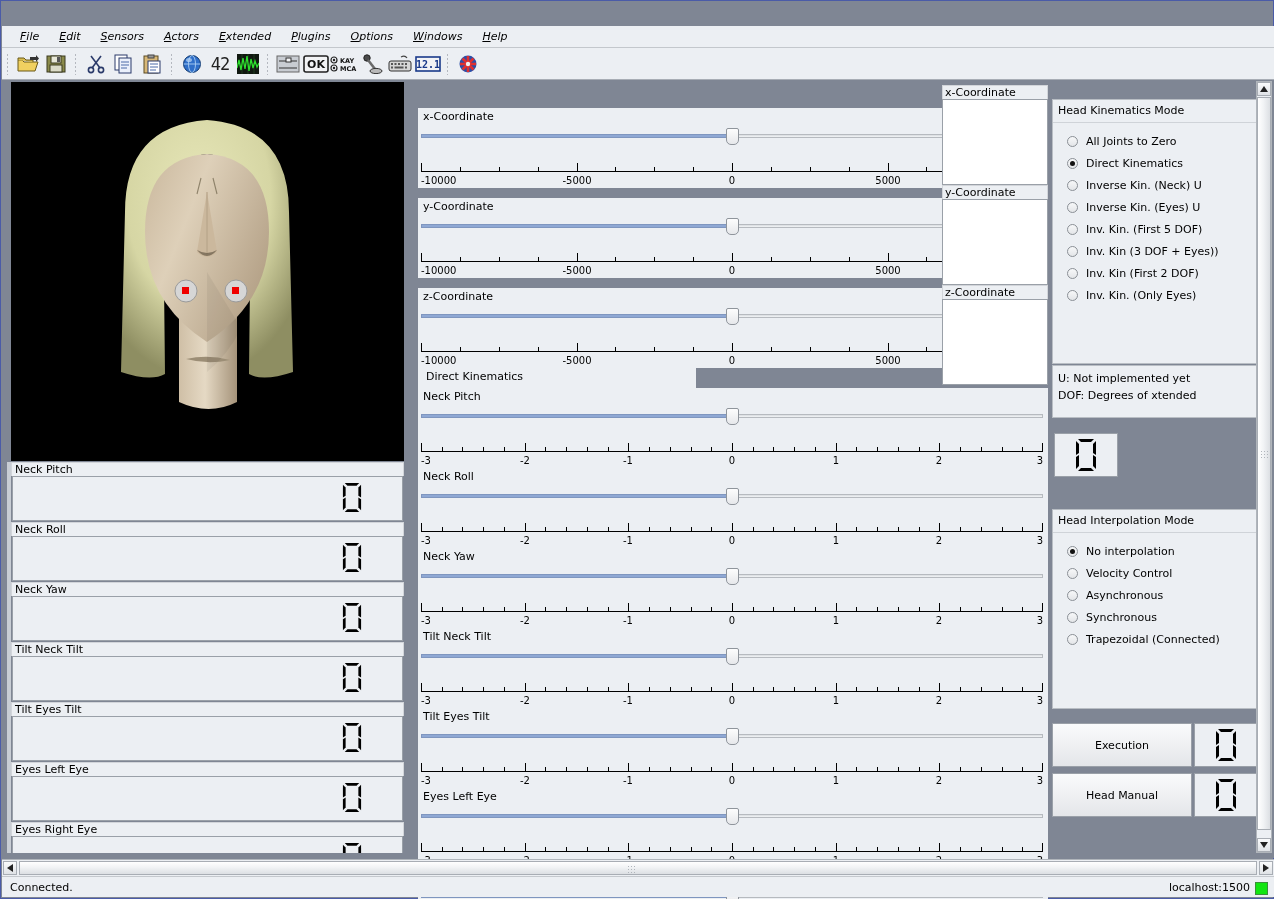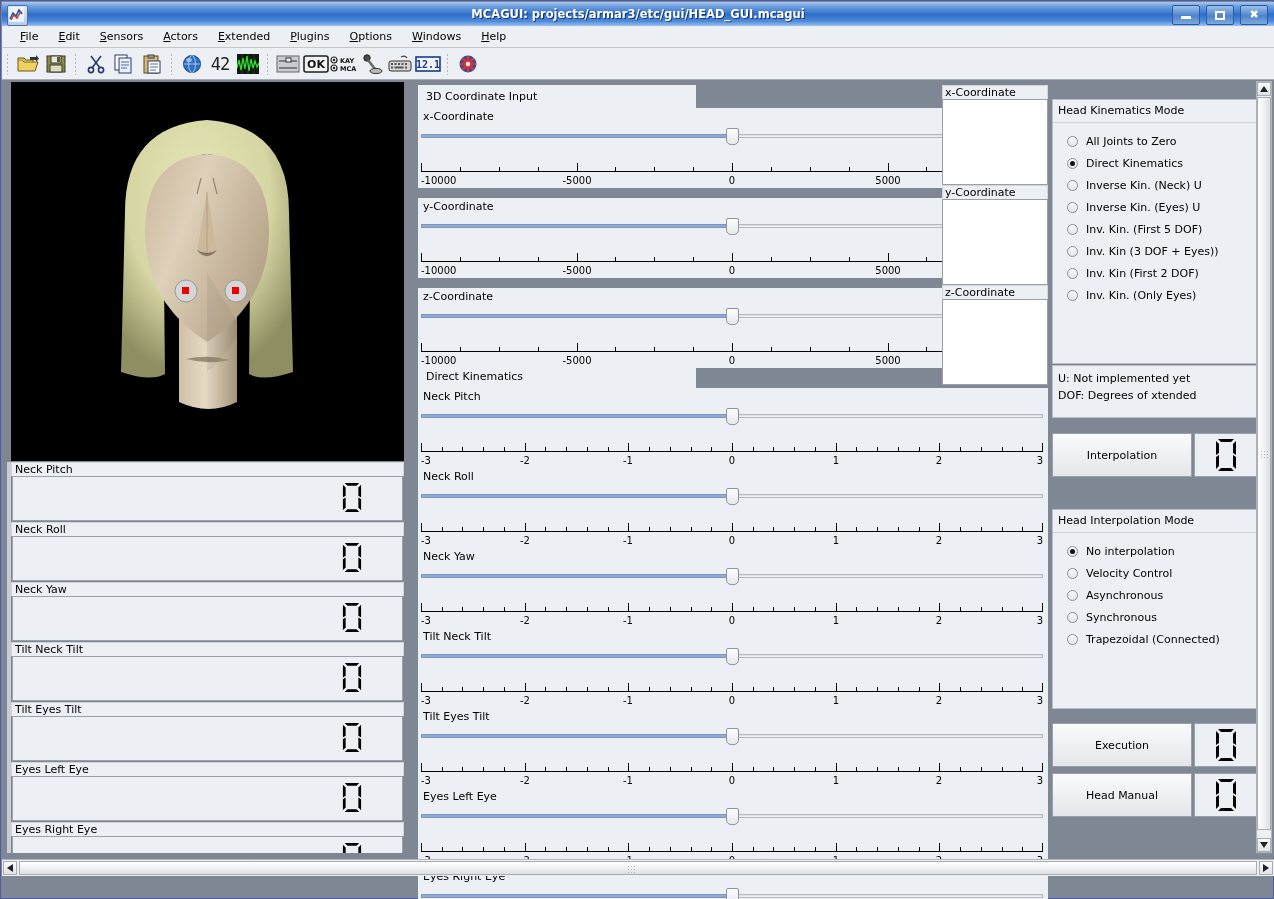--- a/index.html
+++ b/index.html
@@ -39,21 +39,21 @@
   .wmin i{left:8px;top:10px;width:10px;height:3px;}
   .wmax i{left:8px;top:5px;width:10px;height:9px;background:transparent;border:2px solid #fff;box-sizing:border-box;}
   .wcls{font-style:normal;color:#fff;font-size:11px;text-align:center;line-height:18px;font-weight:bold;}
 
   
   .menubar{
     position:absolute;left:1px;top:25px;width:1272px;height:22px;
     background:#eceff3;border-bottom:1px solid #c3c7cc;
     display:flex;align-items:center;padding-left:8px;box-sizing:border-box;
   }
-  .menuitem{padding:2px 10px;color:#000;font-size:11px;cursor:default;}
+  .menuitem{padding:2px 10px;color:#000;font-size:11px;cursor:default;font-style:italic;}
   .menuitem u{text-decoration:underline;}
 
   
   .toolbar{
     position:absolute;left:1px;top:47px;width:1272px;height:32px;
     background:#eceff3;border-bottom:1px solid #a8adb5;
     display:flex;align-items:center;box-sizing:border-box;
   }
   .tgrip{width:6px;height:22px;margin:0 3px;
     background-image:radial-gradient(#b4b8bf 40%,transparent 42%);
@@ -156,39 +156,20 @@
   .status-led{position:absolute;right:6px;top:5px;width:11px;height:11px;background:#12e512;border:1px solid #3a8f3a;}
 
   
   .splitv{position:absolute;width:6px;background:#7f8694;}
 </style>
 </head>
 <body>
 
 <div class="app">
 
-  <div class="titlebar">
-    <div class="tb-icon">
-      <svg width="15" height="15" viewBox="0 0 15 15">
-        <rect x="0" y="0" width="15" height="15" fill="#eaf2fc"></rect>
-        <polyline points="1,12 4,6 7,9 10,3 13,7" fill="none" stroke="#1a4f9c" stroke-width="1.6"></polyline>
-        <polyline points="2,13 5,8 8,11 12,4" fill="none" stroke="#c03a2a" stroke-width="1.4"></polyline>
-      </svg>
-    </div>
-    <div class="tb-title">MCAGUI: projects/armar3/etc/gui/HEAD_GUI.mcagui</div>
-    <div class="wbtns">
-      <div class="wbtn wmin">
-          <i></i>
-        </div>
-      <div class="wbtn wmax">
-          <i></i>
-        </div>
-      <div class="wbtn wcls">✖</div>
-    </div>
-  </div>
 
   <div class="menubar" id="menubar">
       <div class="menuitem"><u>F</u>ile</div>
       <div class="menuitem"><u>E</u>dit</div>
       <div class="menuitem"><u>S</u>ensors</div>
       <div class="menuitem"><u>A</u>ctors</div>
       <div class="menuitem"><u>E</u>xtended</div>
       <div class="menuitem"><u>P</u>lugins</div>
       <div class="menuitem"><u>O</u>ptions</div>
       <div class="menuitem"><u>W</u>indows</div>
@@ -493,21 +474,20 @@
                   </g>
                 </svg></div>
             </div>
           </div>
         </div>
     </div>
 
     <div class="splitv" style="left:406px;top:1px;width:6px;height:772px;"></div>
 
     <div class="centercol">
-      <div class="grp-title" style="top:4px;">3D Coordinate Input</div>
       <div id="coord-sliders">
           <div class="slider-panel" style="top: 27px;">
             <div class="sp-label">x-Coordinate</div>
             <div class="sp-slider">
               <div class="track"></div>
               <div class="track-fill" style="width:311px"></div>
               <div class="thumb" style="left:311px"></div>
             </div>
             <div class="ruler">
               <div class="axis"></div>
@@ -981,21 +961,20 @@
             </div>
           </div>
       </div>
 
       <div class="gbox" style="top:284px;height:53px;">
         <div class="note" style="line-height:13px;padding-bottom:0;">U: Not implemented yet</div>
         <div class="note" style="line-height:13px;padding-top:4px;">DOF: Degrees of xtended</div>
       </div>
 
       <div class="btnrow" style="top:352px;">
-        <div class="bigbtn">Interpolation</div>
         <div class="segbox">
           <svg width="22" height="34" viewBox="0 0 22 34">
             <g fill="#000">
               <polygon points="3,1 19,1 16,4 6,4"></polygon>
               <polygon points="1,3 4,6 4,15 1,17"></polygon>
               <polygon points="21,3 18,6 18,15 21,17"></polygon>
               <polygon points="1,19 4,17 4,28 1,31"></polygon>
               <polygon points="21,19 18,17 18,28 21,31"></polygon>
               <polygon points="3,33 19,33 16,30 6,30"></polygon>
             </g>
@@ -1088,13 +1067,18 @@
     <div class="thumbh">
       <div class="grip-dots" style="left:607px;top:3px;"></div>
     </div>
     <div class="harrow" style="right:1px;">
       <svg width="6" height="8" viewBox="0 0 6 8">
           <polygon points="6,4 0,0 0,8" fill="#222"></polygon>
         </svg>
     </div>
   </div>
 
+  <div class="statusbar">
+    <div class="status-left">Connected.</div>
+    <div class="status-right">localhost:1500</div>
+    <div class="status-led"></div>
+  </div>
 </div>
 
 </body></html>

